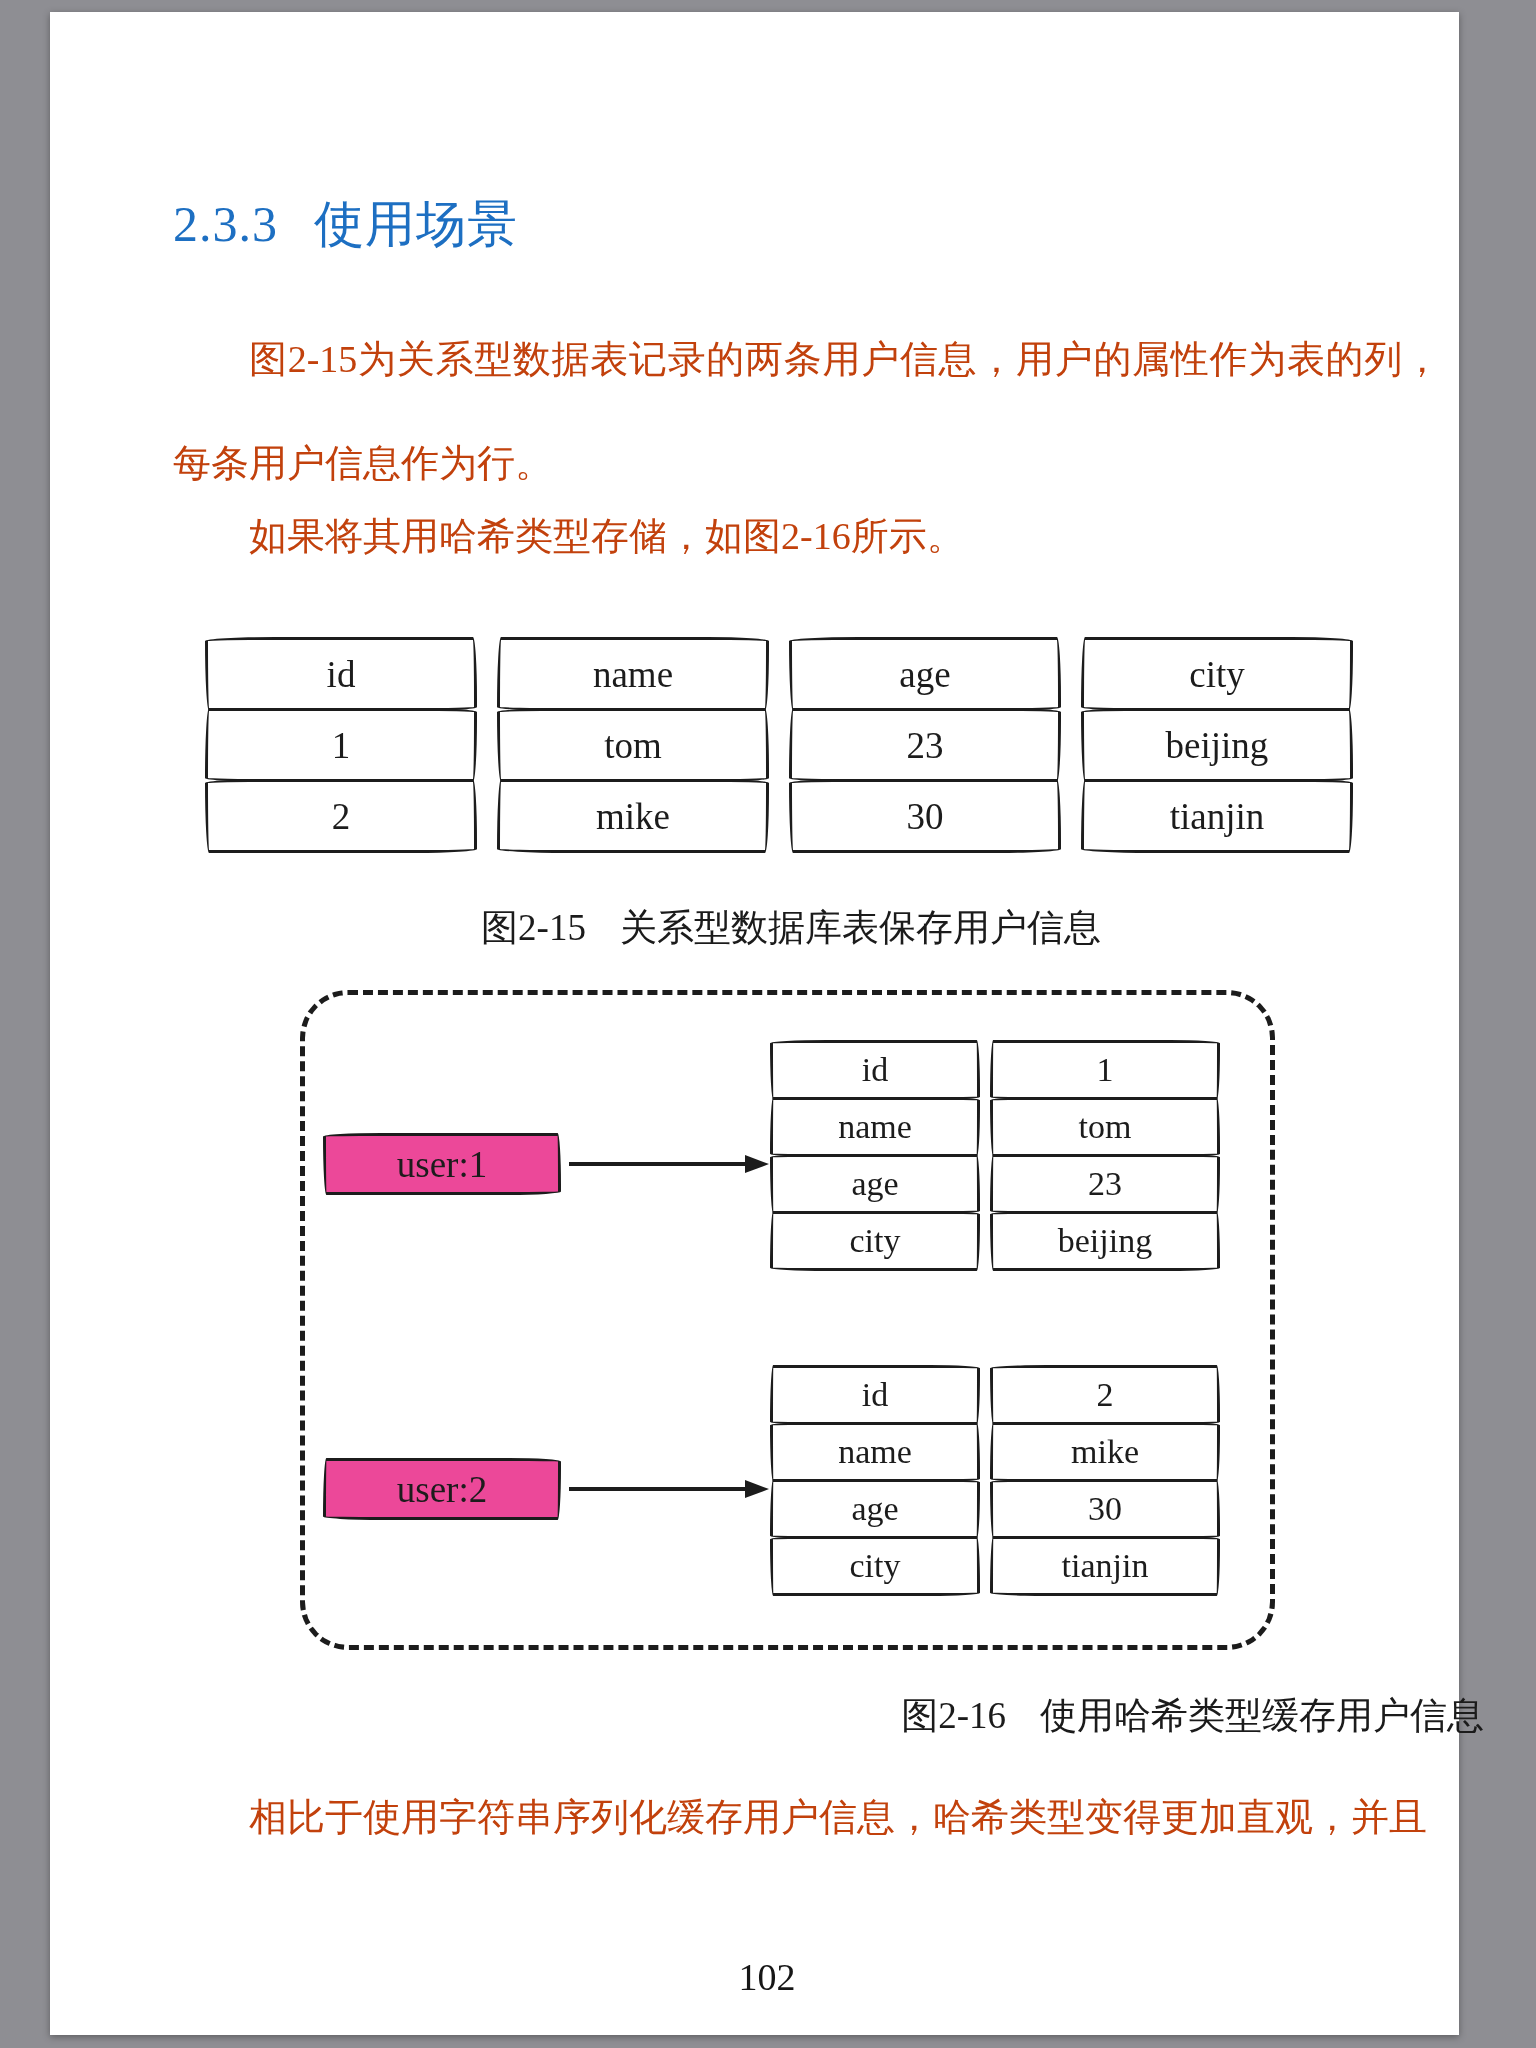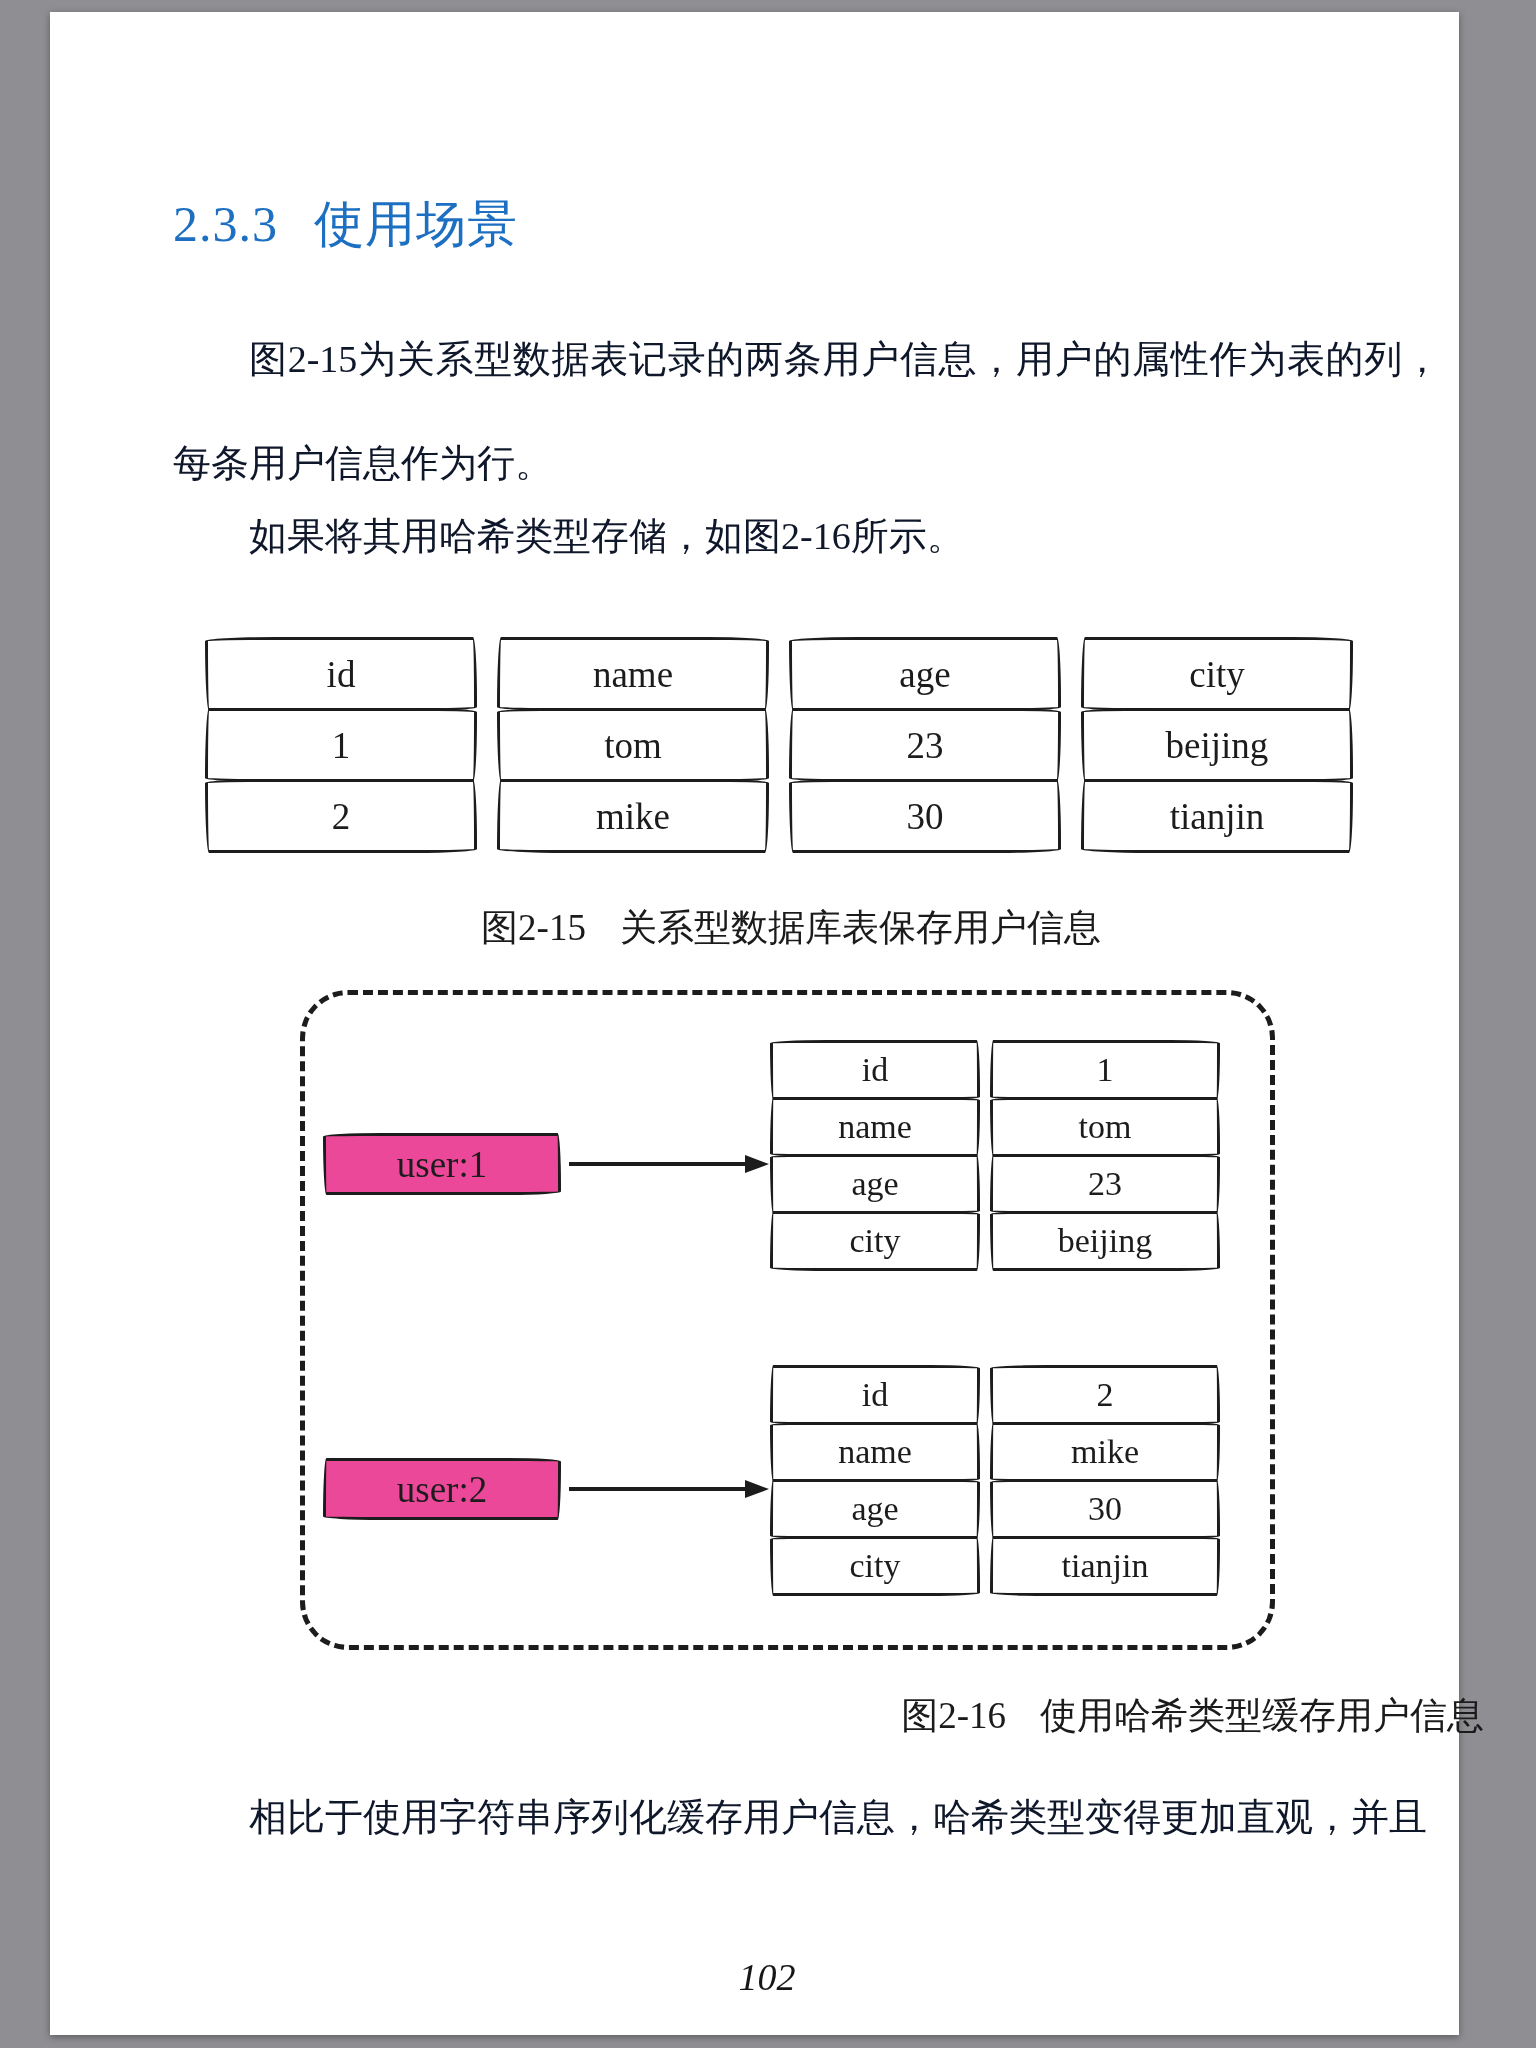--- a/index.html
+++ b/index.html
@@ -17,21 +17,21 @@
   
   .heading{
     position:absolute;left:123px;top:185px;
     font-size:50px;line-height:1.1;color:#1d6fc2;
     letter-spacing:1px;white-space:nowrap;
   }
   .heading .num{margin-right:36px;}
   
   .para{
     position:absolute;left:123px;width:1268px;
-    font-size:38px;line-height:104px;color:#0f172a;
+    font-size:38px;line-height:104px;color:#c2410c;
     text-align:justify;text-indent:76px;margin:0;
   }
   .p1{top:295px;}
   .p2{top:472px;}
   .p3{top:1753px;}
   
   .fig15{
     position:absolute;left:155px;top:625px;width:1148px;height:219px;
     display:flex;gap:20px;
   }
@@ -77,21 +77,21 @@
   .hcell{
     height:60px;box-sizing:border-box;
     border:3px solid #1c1c1c;
     display:flex;align-items:center;justify-content:center;
     font-size:34px;color:#1c1c1c;background:#fff;
   }
   .hcell + .hcell{margin-top:-3px;}
   
   .pageno{
     position:absolute;left:0;top:1943px;width:1434px;text-align:center;
-    font-size:38px;color:#161616;font-style:italic;
+    font-size:38px;color:#161616;
   }
 </style>
 </head>
 <body>
 
 <div class="stage">
   <div class="page">
 
     <div class="heading">
       <span class="num">2.3.3</span><span>使用场景</span>

